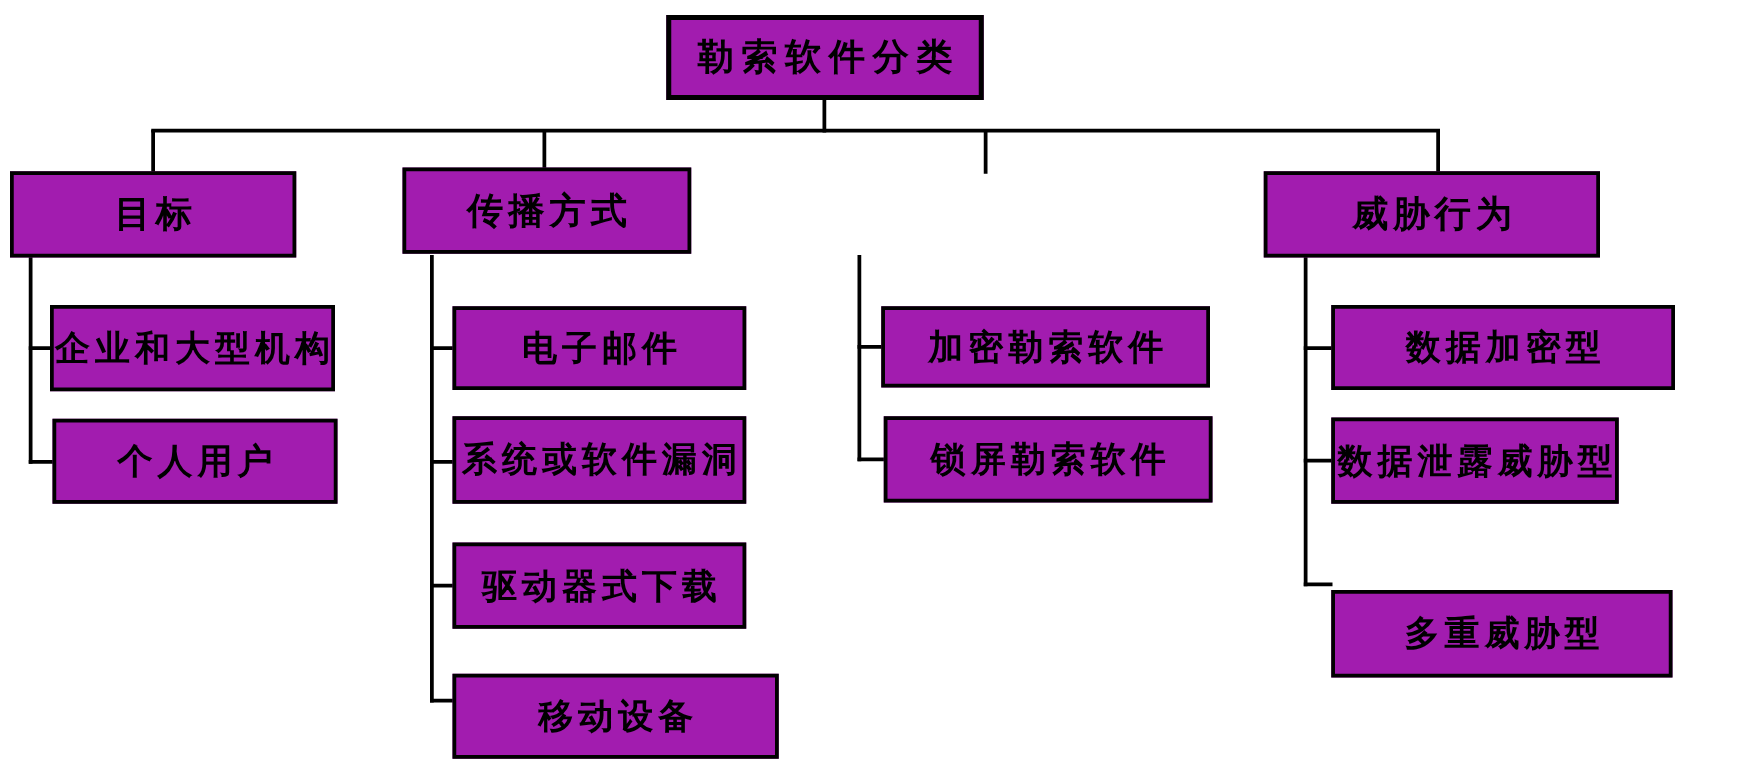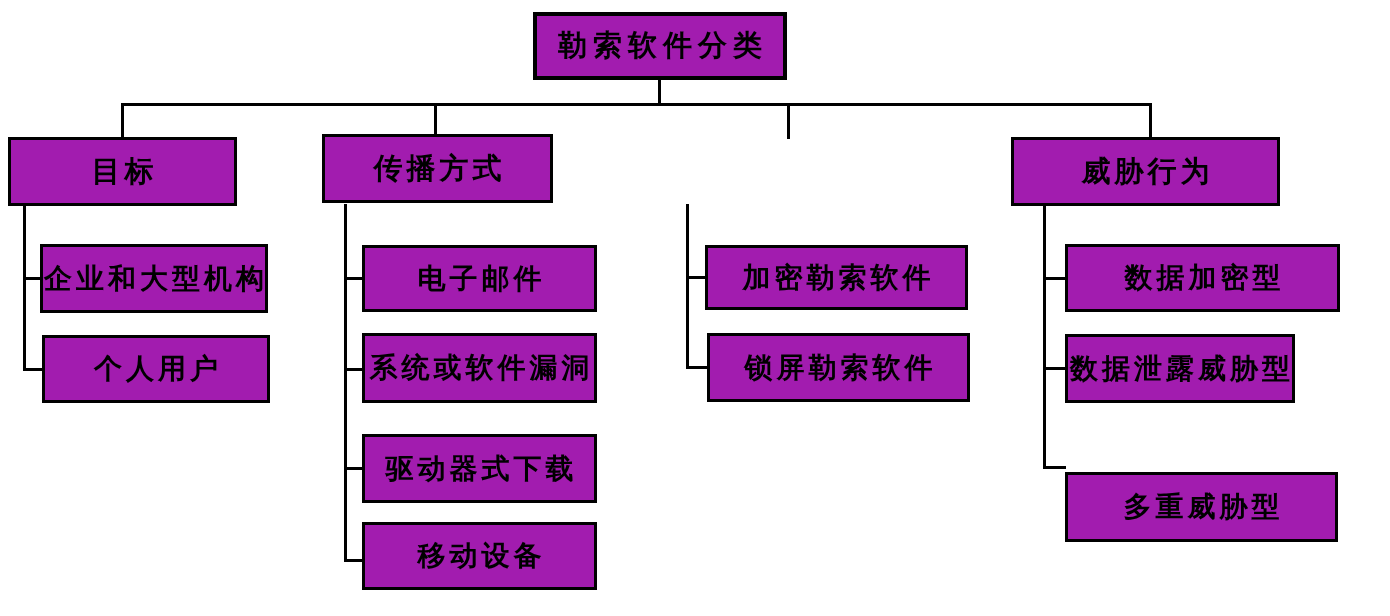--- a/index.html
+++ b/index.html
@@ -96,21 +96,21 @@
 
   <div class="box leaf" style="left:362px; top:245px; width:235px; height:67px;">
     <span>电子邮件</span>
   </div>
   <div class="box leaf" style="left:362px; top:333px; width:235px; height:70px;">
     <span>系统或软件漏洞</span>
   </div>
   <div class="box leaf" style="left:362px; top:434px; width:235px; height:69px;">
     <span>驱动器式下载</span>
   </div>
-  <div class="box leaf" style="left:362px; top:522px; width:235px; height:68px;">
+  <div class="box leaf" style="left:362px; top:539px; width:261px; height:68px;">
     <span>移动设备</span>
   </div>
 
   <div class="box leaf" style="left:705px; top:245px; width:263px; height:65px;">
     <span>加密勒索软件</span>
   </div>
   <div class="box leaf" style="left:707px; top:333px; width:263px; height:69px;">
     <span>锁屏勒索软件</span>
   </div>
 

